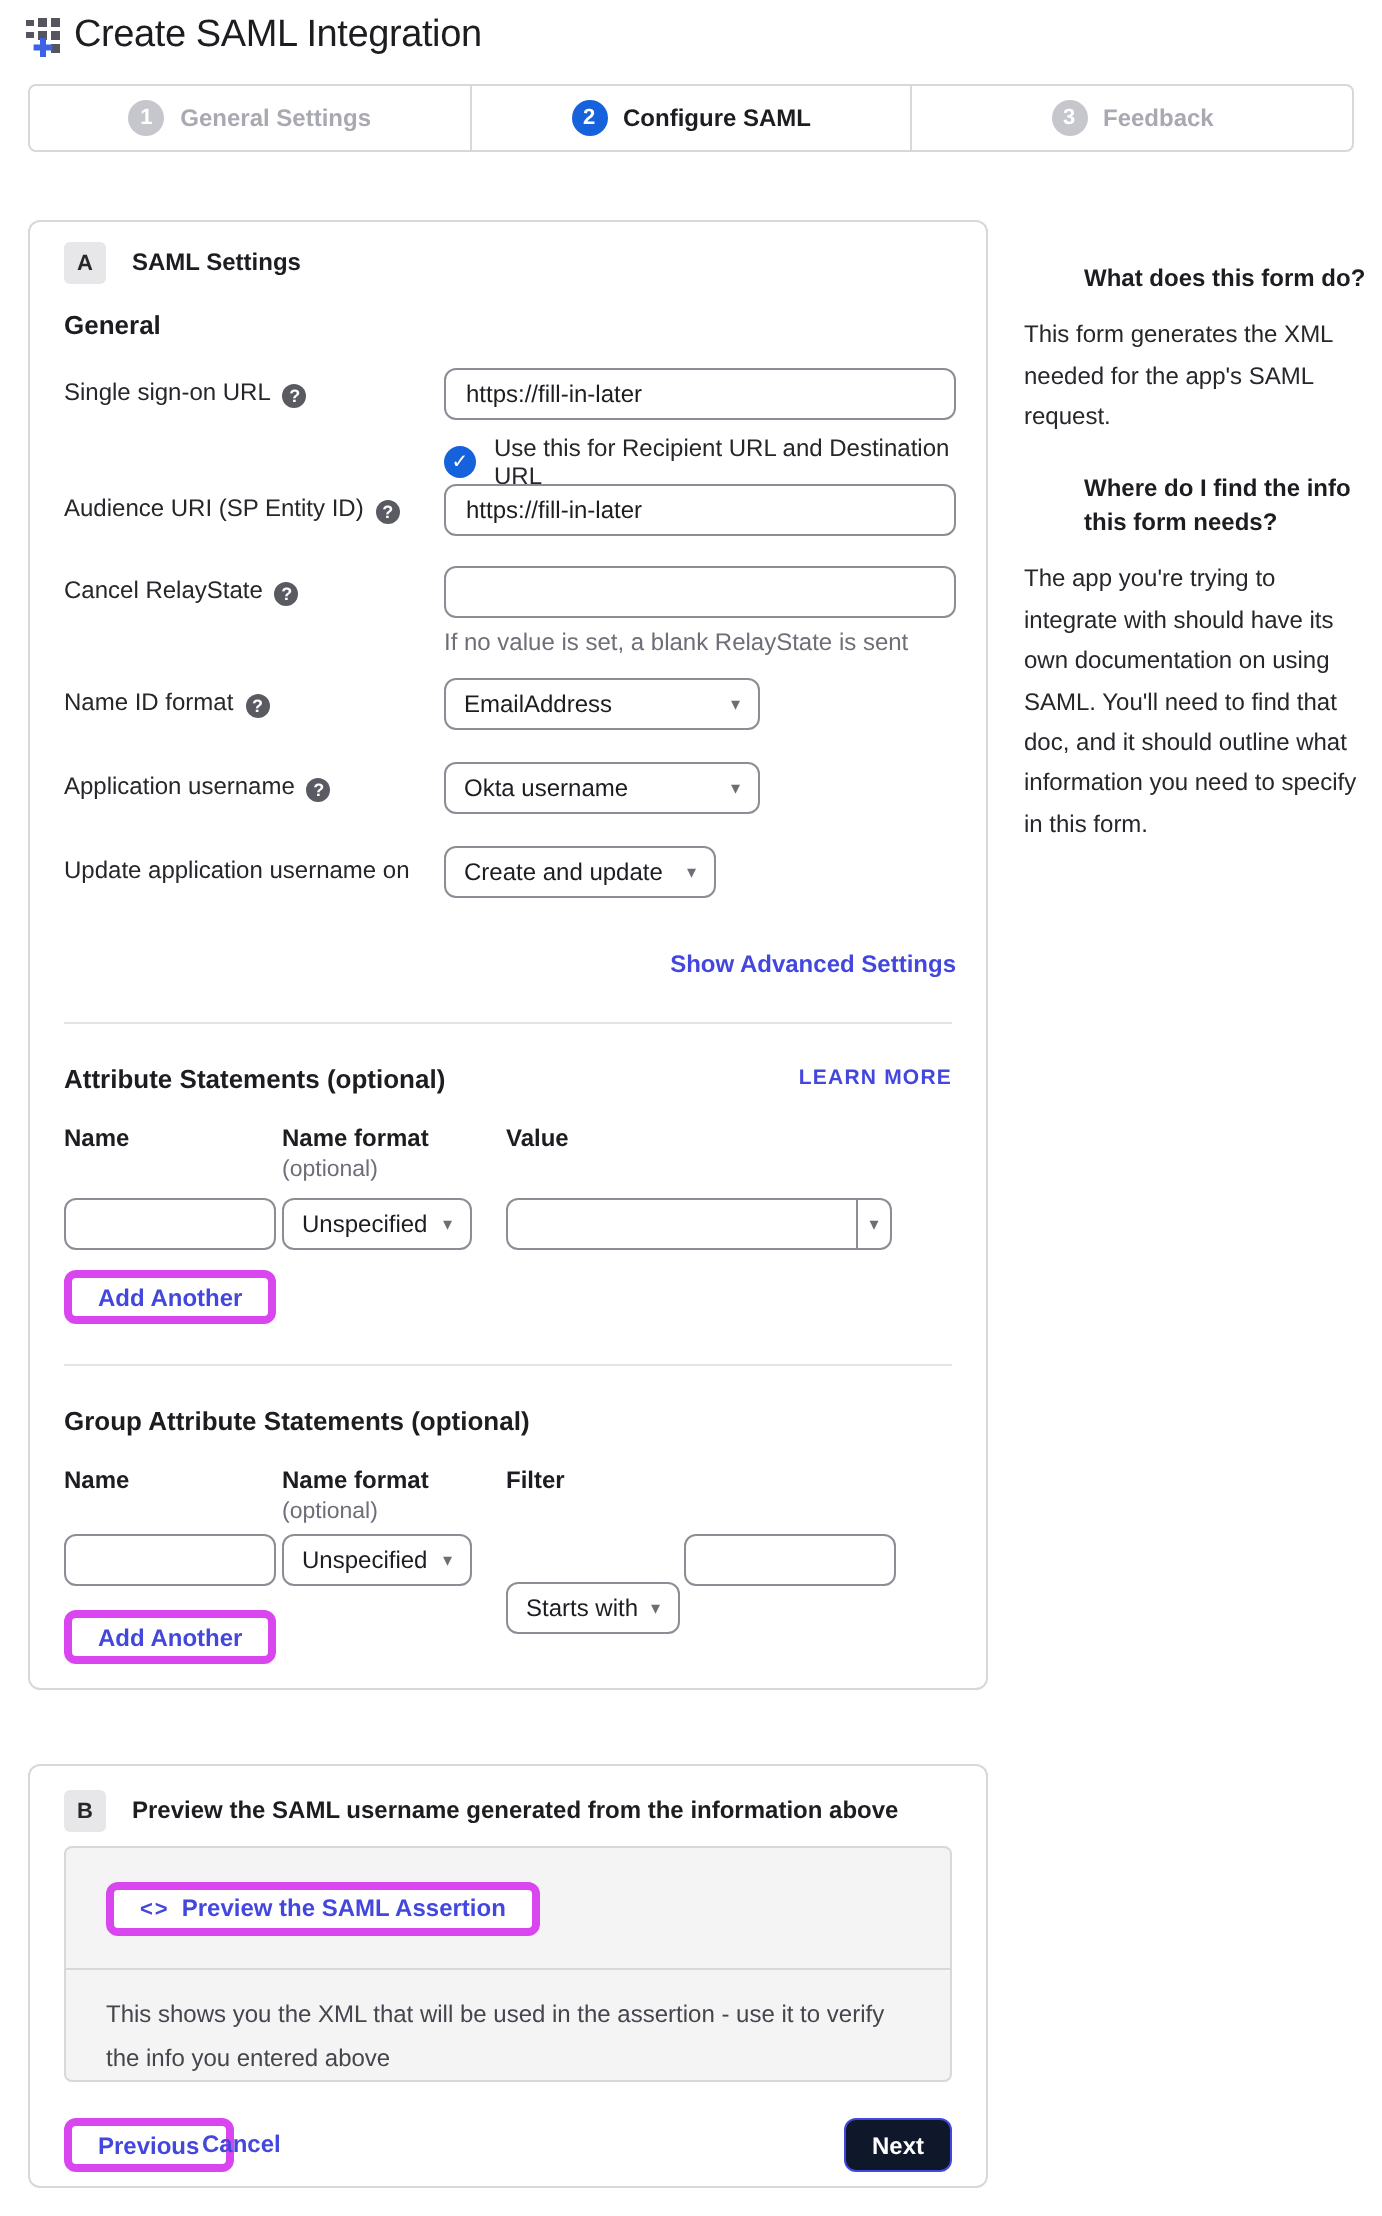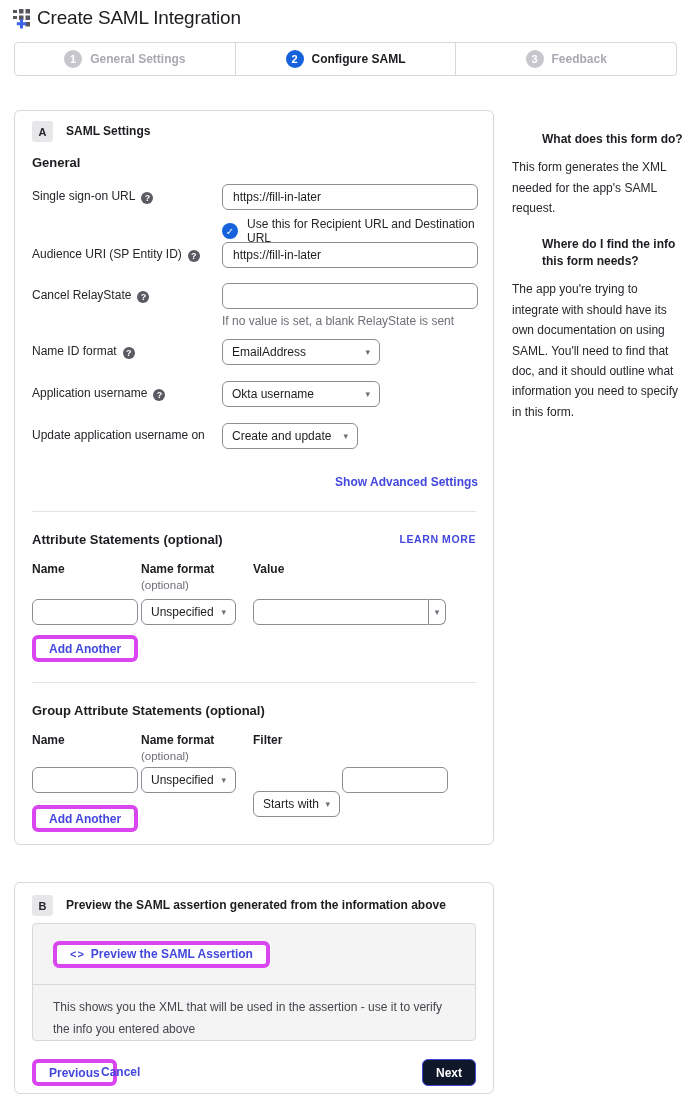--- a/index.html
+++ b/index.html
@@ -207,21 +207,21 @@
 <div class="sidebar">
   <h4>What does this form do?</h4>
   <p>This form generates the XML needed for the app's SAML request.</p>
   <h4>Where do I find the info this form needs?</h4>
   <p>The app you're trying to integrate with should have its own documentation on using SAML. You'll need to find that doc, and it should outline what information you need to specify in this form.</p>
 </div>
 
 <div class="panel" id="panelB">
   <div class="abs" style="top:12px;left:17px;display:flex;gap:13px;">
     <span class="badge">B</span>
-    <span class="panel-title">Preview the SAML assertion generated from the information above</span>
+    <span class="panel-title">Preview the SAML username generated from the information above</span>
   </div>
 
   <div class="preview-box">
     <div class="preview-top">
       <button class="btn btn-outline">
         <span class="code-glyph">&lt;&gt;</span><span>Preview the SAML Assertion</span>
       </button>
     </div>
     <div class="preview-desc">This shows you the XML that will be used in the assertion - use it to verify the info you entered above</div>
   </div>

